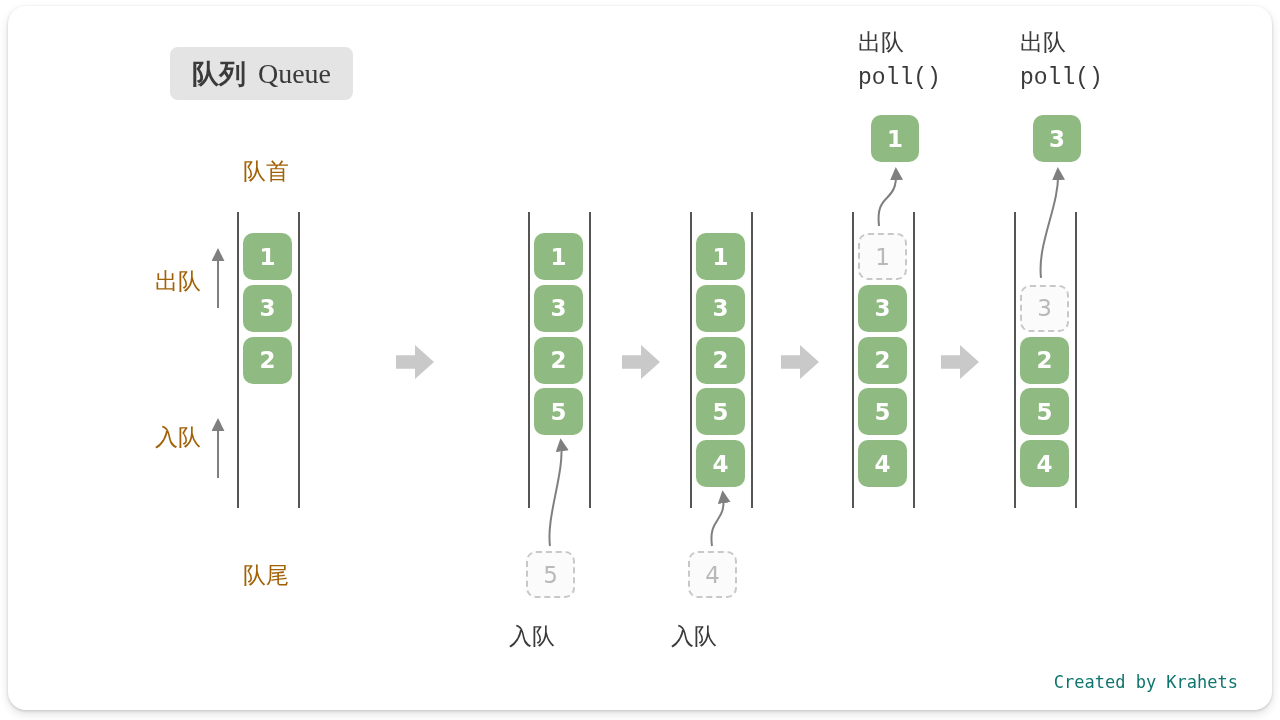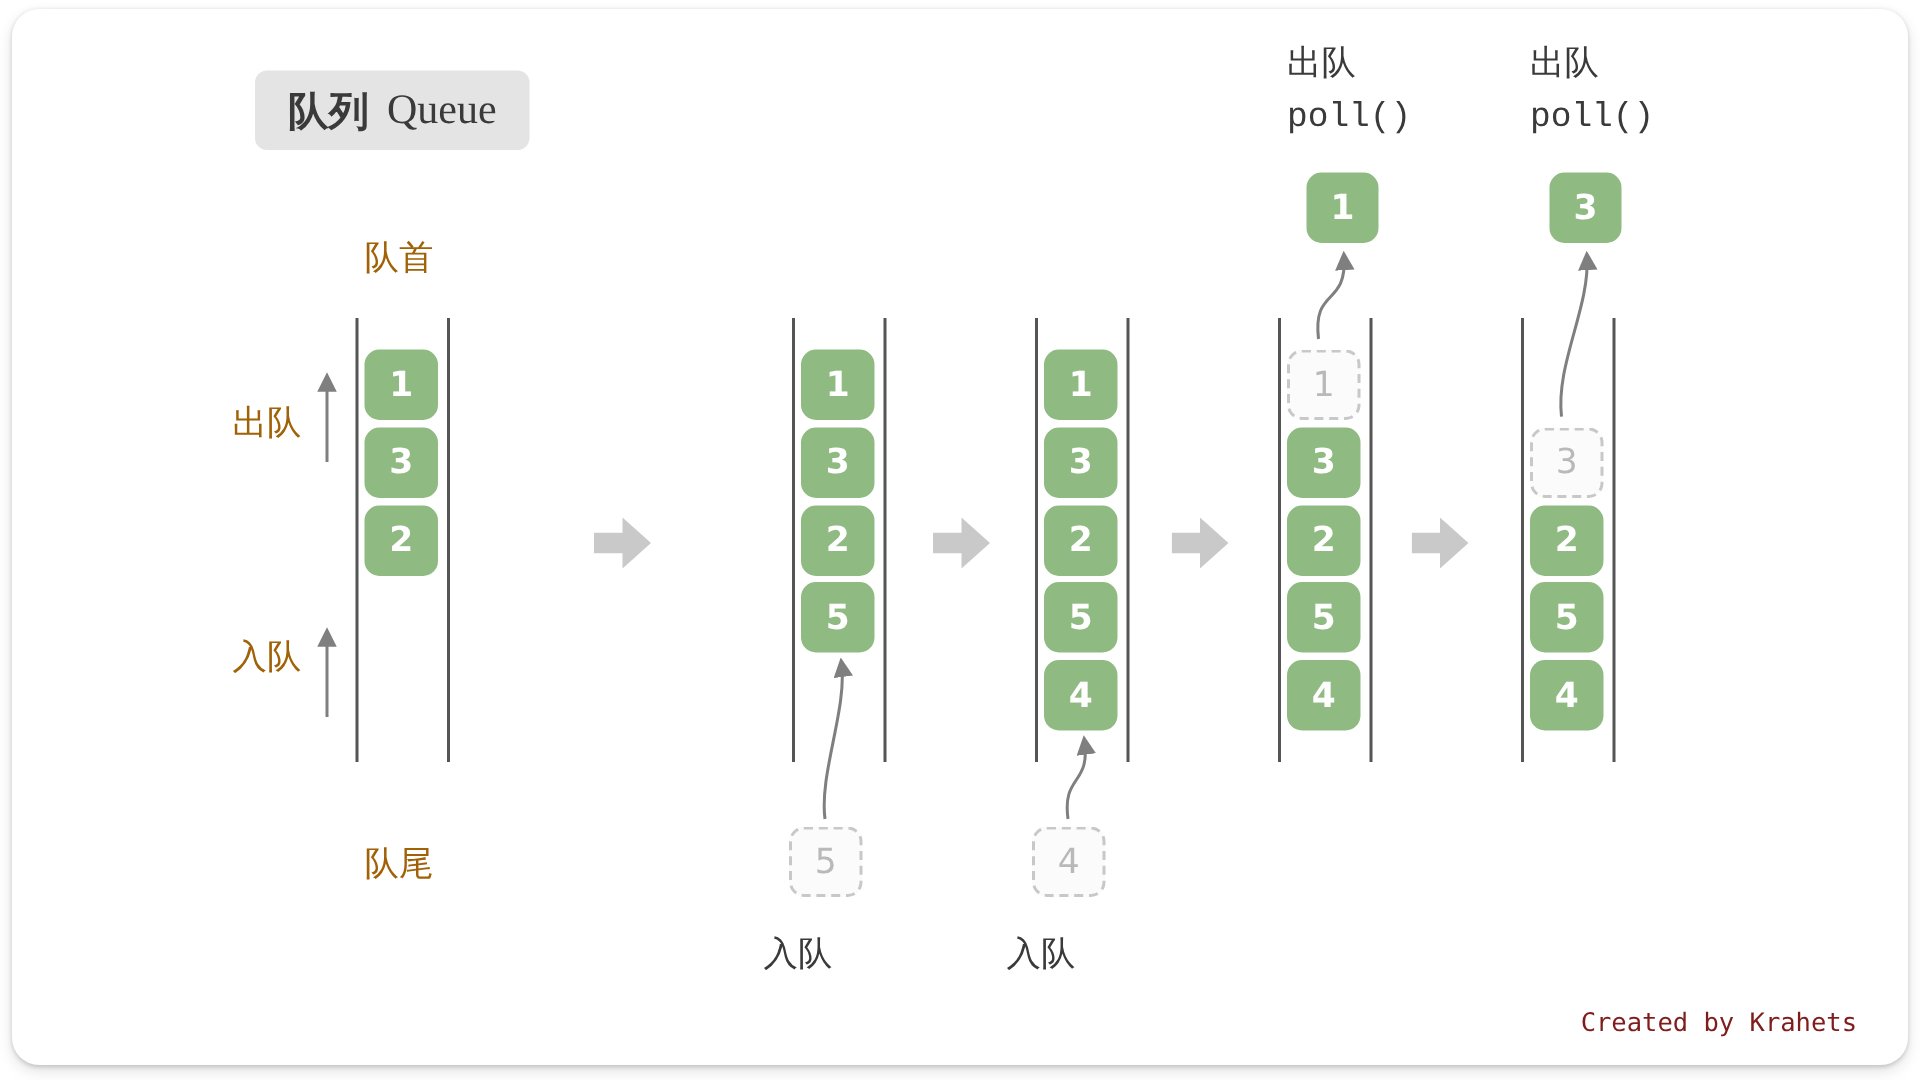--- a/index.html
+++ b/index.html
@@ -19,21 +19,21 @@
   .cell { position:absolute; width:49px; height:47px; border-radius:10px;
           display:flex; align-items:center; justify-content:center;
           font-size:23px; font-weight:bold; }
   .cell.green { background:#8fba81; color:#ffffff; }
   .cell.dashed { background:#fbfbfb; border:2px dashed #c8c8c8; color:#b9b9b9; font-weight:normal; }
   .op-label { position:absolute; font-size:23px; color:#3a3a3a; line-height:36px; white-space:nowrap; }
   .op-code { font-family:Liberation Mono, monospace; }
   .op-code .arg { color:#4e9b52; font-weight:bold; }
   .block-arrow { position:absolute; width:38px; height:34px; background:#c9c9c9;
                  clip-path:polygon(0 30%, 50% 30%, 50% 0, 100% 50%, 50% 100%, 50% 70%, 0 70%); }
-  .watermark { position:absolute; right:42px; top:672px; font-size:17px; color:#7f1d1d;
+  .watermark { position:absolute; right:42px; top:672px; font-size:17px; color:#0f766e;
                font-family:"DejaVu Sans Mono","Liberation Mono",monospace; }
 </style>
 </head>
 <body>
 
 <div id="stage">
   <div class="card"></div>
 
   <svg id="arrow-layer" viewBox="0 0 1280 720">
     <defs>

